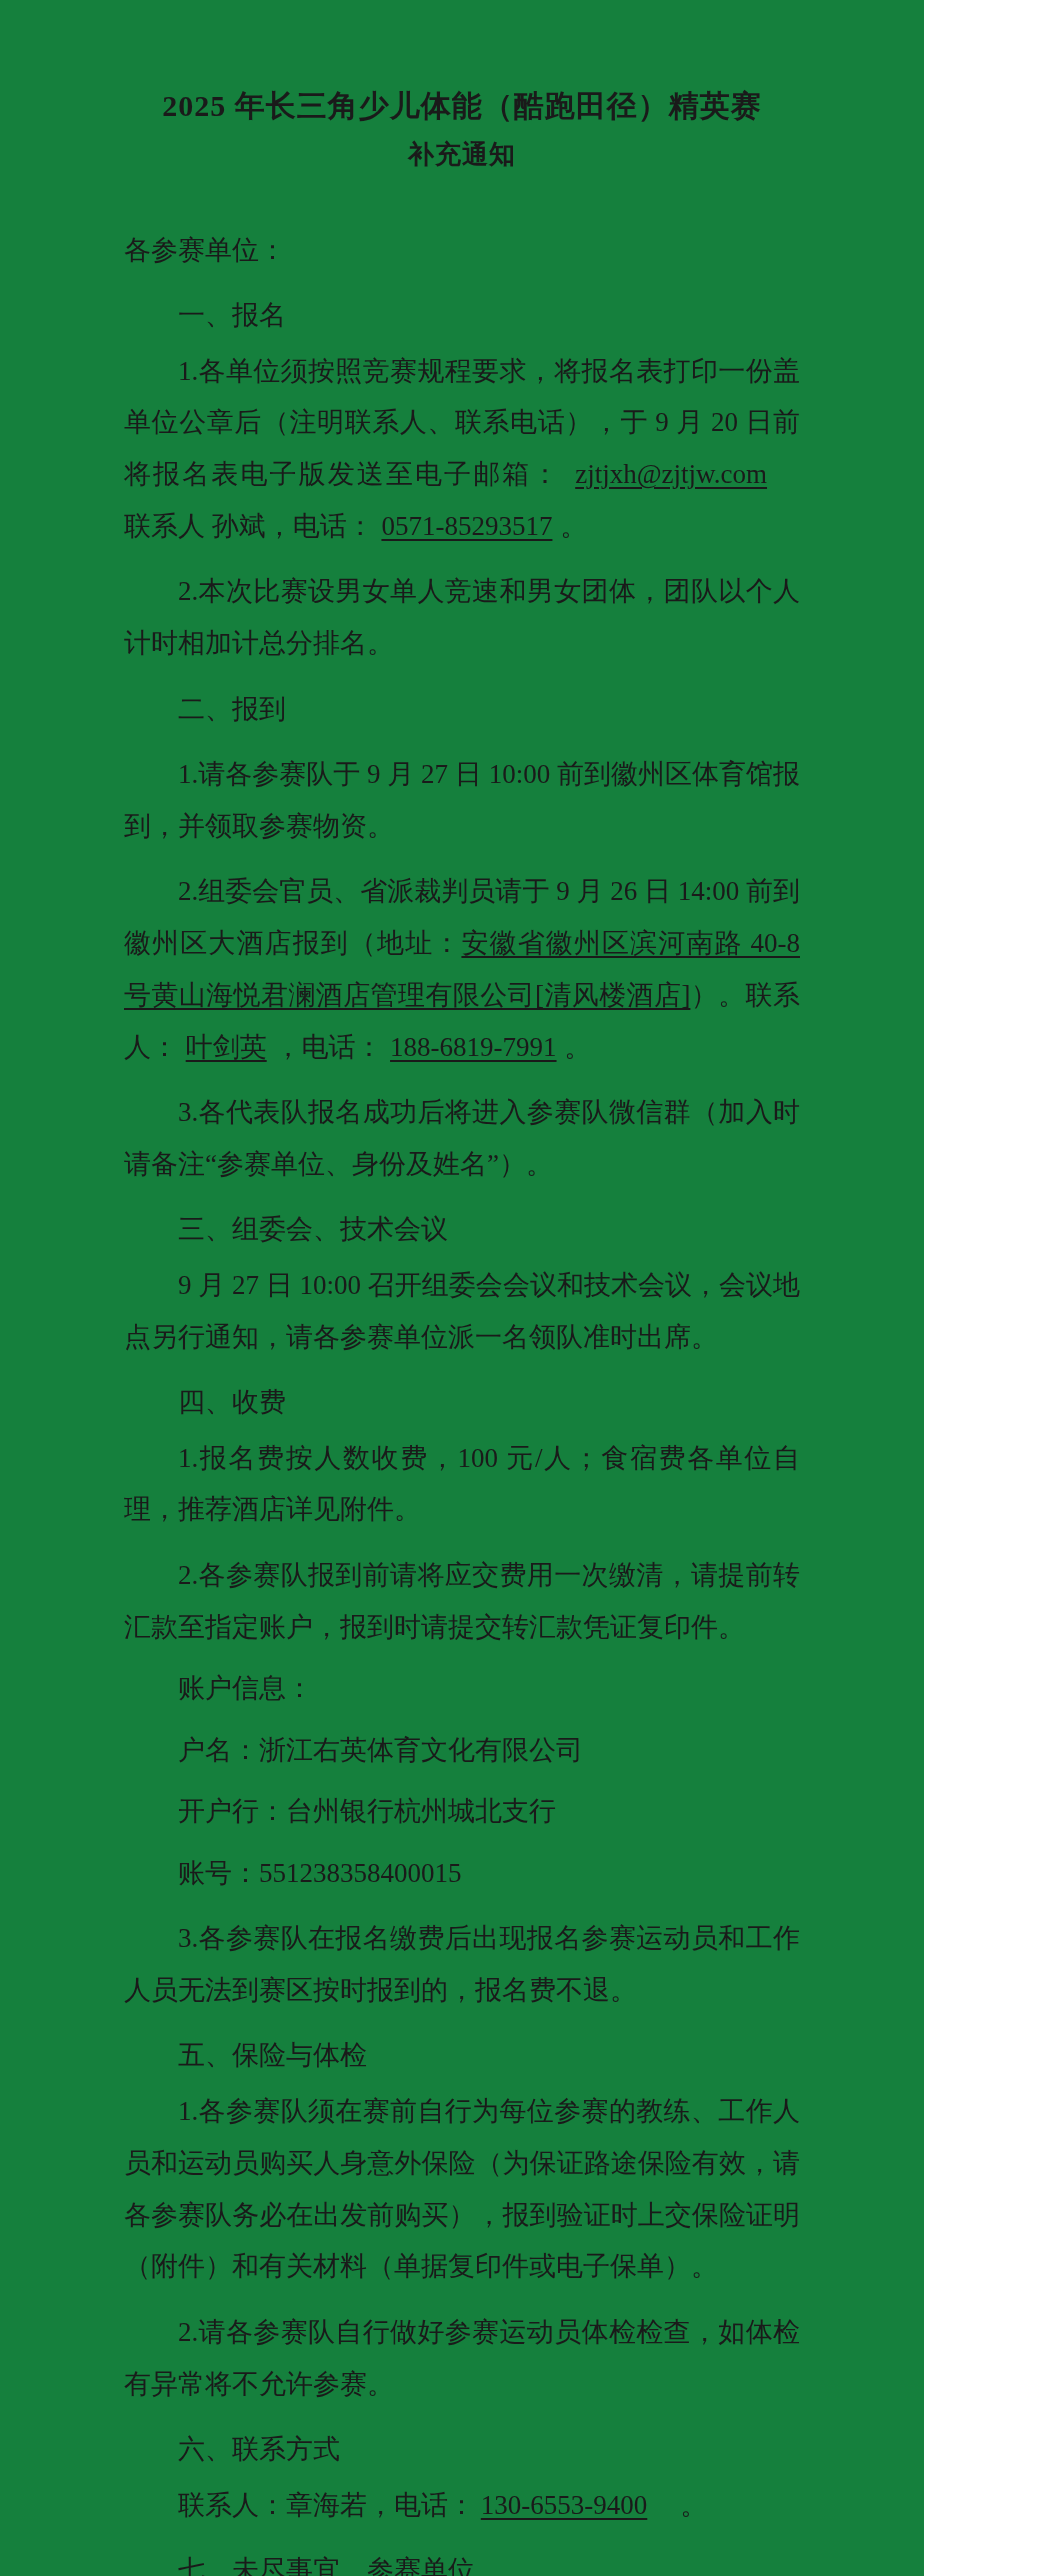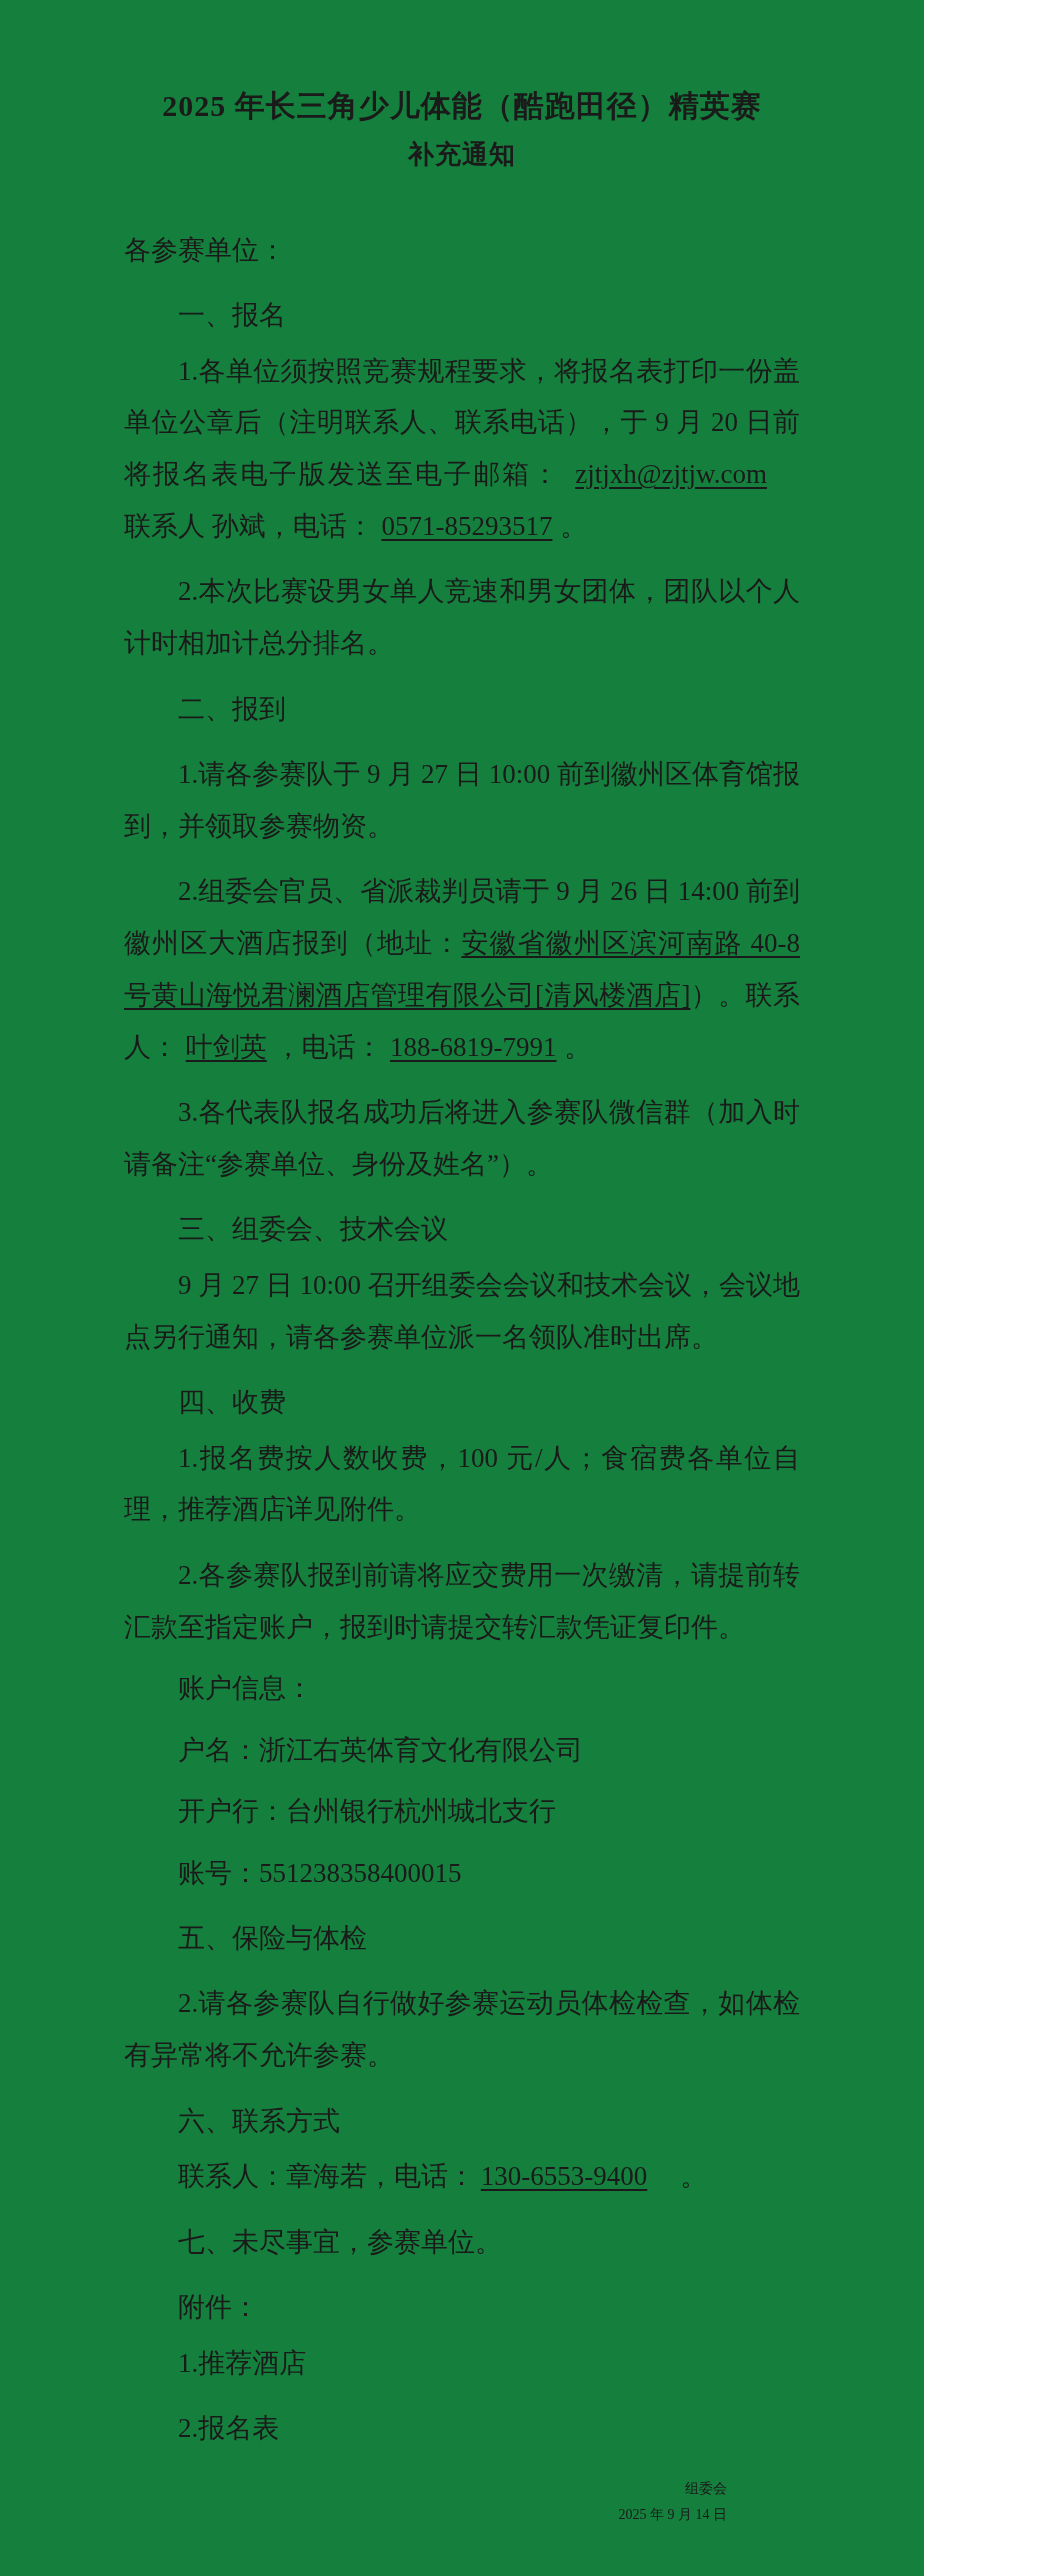--- a/index.html
+++ b/index.html
@@ -126,22 +126,24 @@
     <p class="p indent">1.报名费按人数收费，100 元/人；食宿费各单位自理，推荐酒店详见附件。</p>
     <p class="p indent gap">2.各参赛队报到前请将应交费用一次缴清，请提前转汇款至指定账户，报到时请提交转汇款凭证复印件。</p>
 
     <div class="acct">
       <p class="p">账户信息：</p>
       <p class="p">户名：浙江右英体育文化有限公司</p>
       <p class="p">开户行：台州银行杭州城北支行</p>
       <p class="p">账号：551238358400015</p>
     </div>
 
+    <p class="p indent gap">3.各参赛队在报名缴费后出现报名参赛运动员和工作人员无法到赛区按时报到的，报名费不退。</p>
 
     <p class="p indent gap">五、保险与体检</p>
+    <p class="p indent">1.各参赛队须在赛前自行为每位参赛的教练、工作人员和运动员购买人身意外保险（为保证路途保险有效，请各参赛队务必在出发前购买），报到验证时上交保险证明（附件）和有关材料（单据复印件或电子保单）。</p>
     <p class="p indent gap">2.请各参赛队自行做好参赛运动员体检检查，如体检有异常将不允许参赛。</p>
 
     <p class="p indent gap">六、联系方式</p>
     <p class="p indent">
       <span>联系人：章海若，电话：</span><span class="u-wide">130-6553-9400</span><span>。</span>
     </p>
 
     <p class="p indent gap">七、未尽事宜，参赛单位。</p>
 
     <p class="p indent gap">附件：</p>

